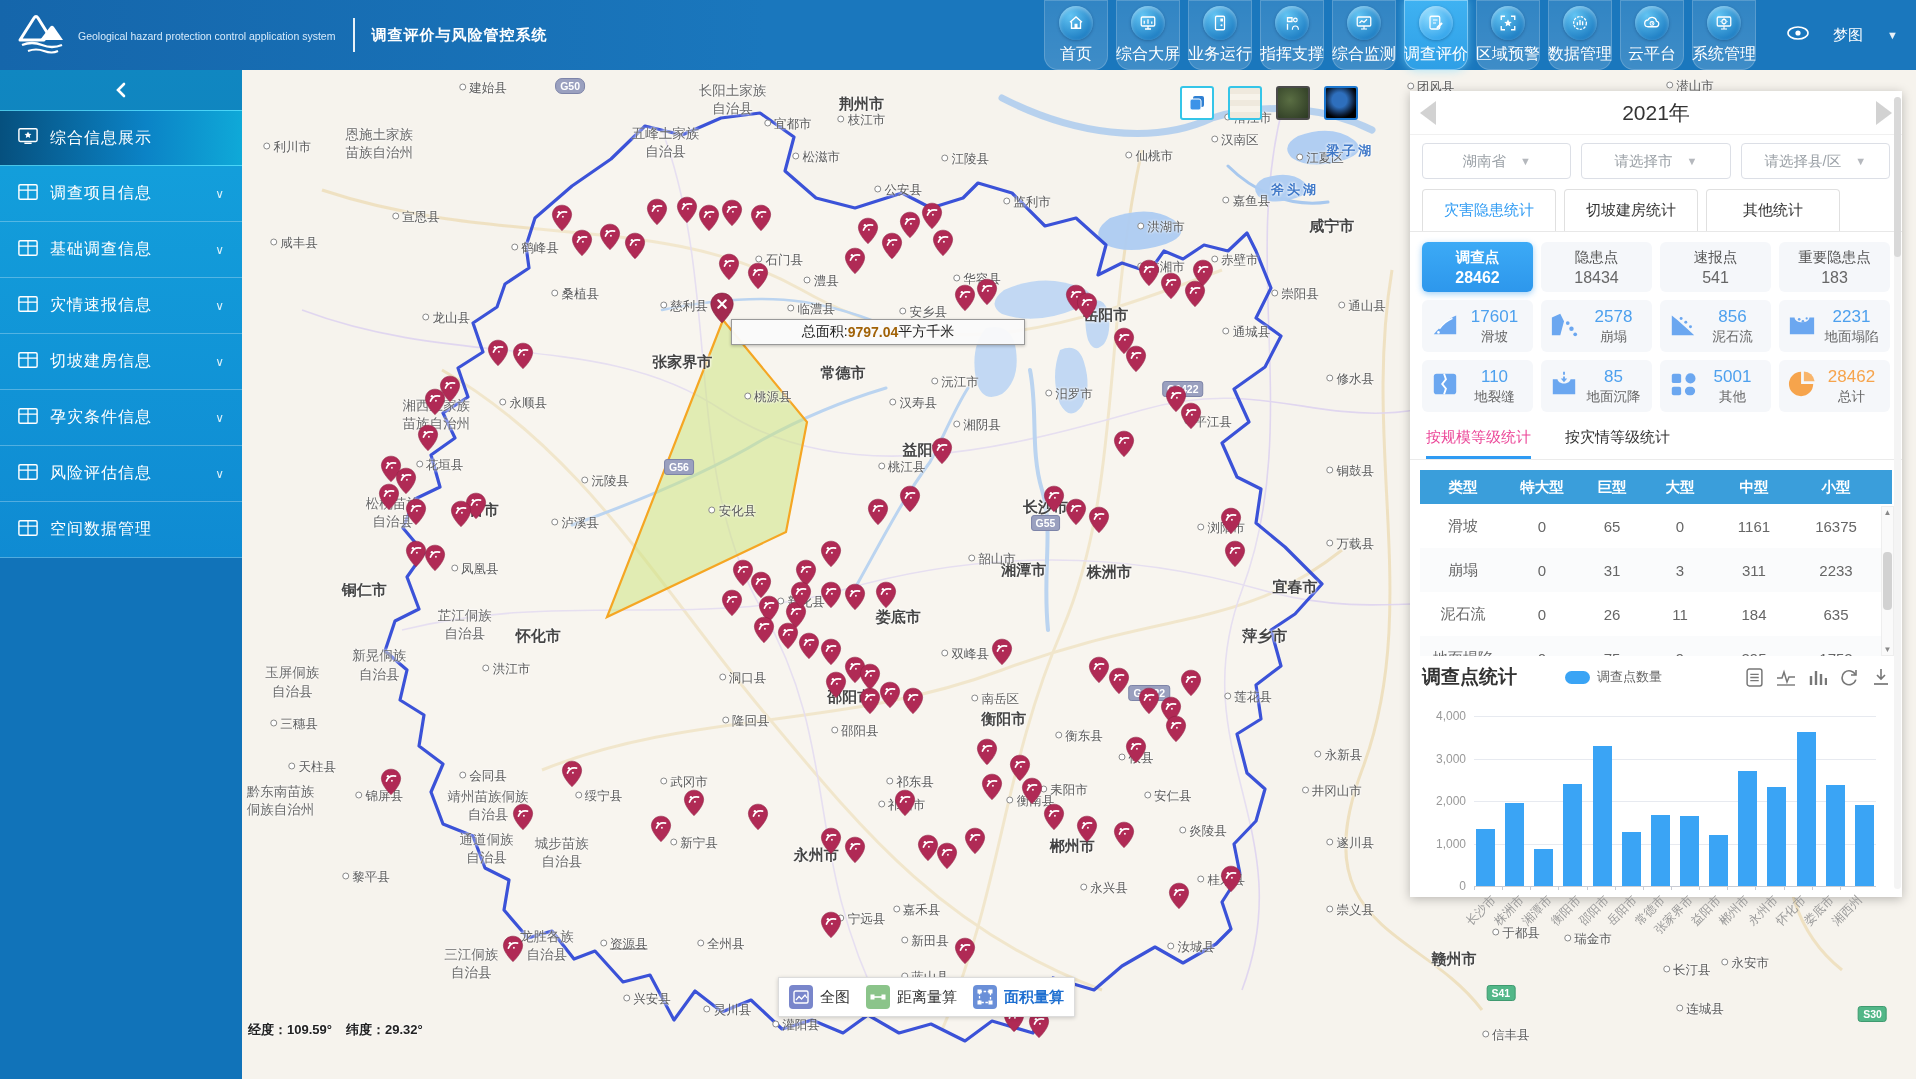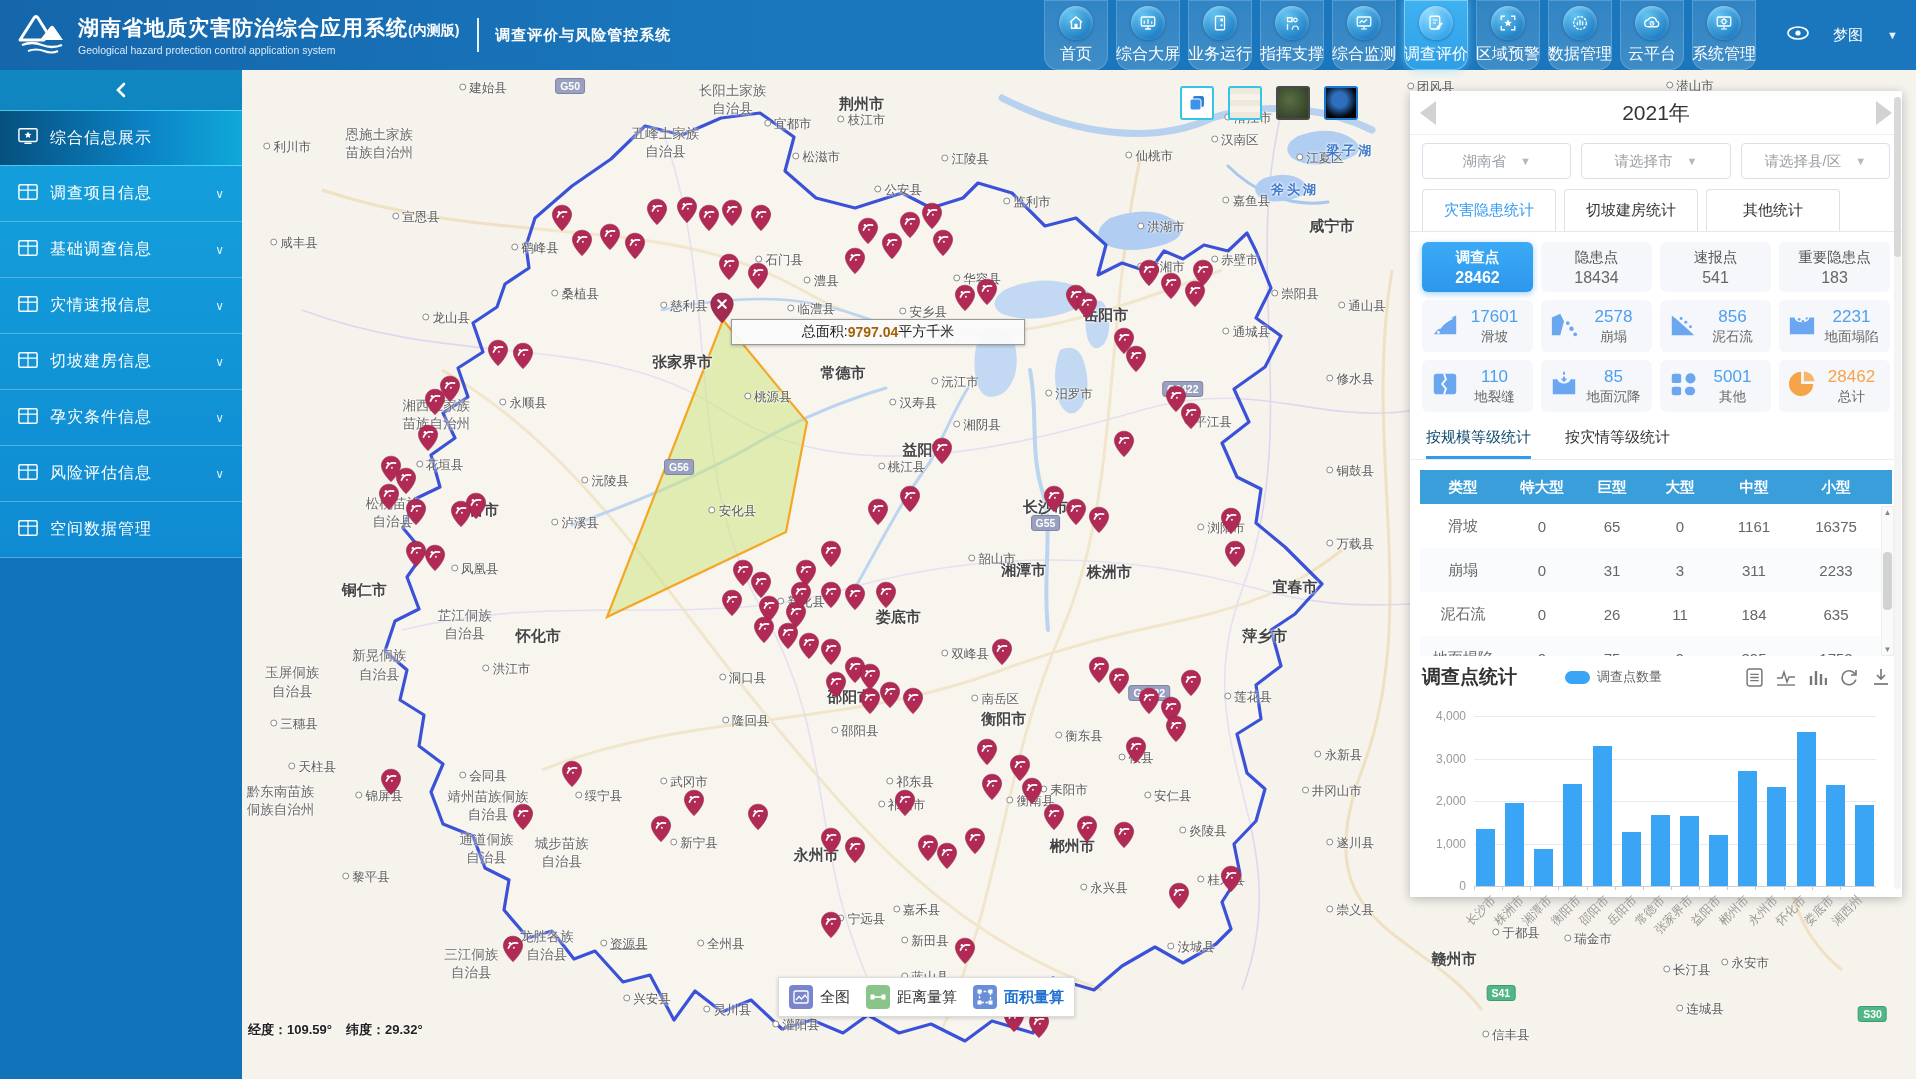--- a/index.html
+++ b/index.html
@@ -104,21 +104,21 @@
   .sum-card.active { background:linear-gradient(180deg,#3caaf6,#2d97ec); box-shadow:0 2px 6px rgba(45,151,236,.45); }
   .sum-card.active .sc-label, .sum-card.active .sc-value { color:#fff; font-weight:bold; }
   .type-card { height:52px; background:#f5f7fa; border-radius:6px; display:flex; align-items:center; padding:0 6px 0 8px; cursor:pointer;}
   .type-card .tc-ico { flex:0 0 32px; }
   .type-card .tc-right { flex:1; display:flex; flex-direction:column; align-items:center; }
   .type-card .tc-value { font-size:17px; color:#4da0ee; }
   .type-card .tc-label { font-size:13.5px; color:#666; margin-top:1px; white-space:nowrap;}
   .type-card.highlight .tc-value { color:#f6a44c; }
   .subtab-row { display:flex; gap:34px; padding:12px 16px 0 16px; border-bottom:1px solid #ebebeb; }
   .subtab { font-size:15px; color:#333; padding-bottom:9px; cursor:pointer; }
-  .subtab.active { color:#0c4a6e; border-bottom:3px solid #2f9bf3;font-family:Liberation Mono, monospace; }
+  .subtab.active { color:#ec4899; border-bottom:3px solid #2f9bf3;font-family:Liberation Mono, monospace; }
   .tbl-wrap { position:relative; margin:10px 10px 0 10px; }
   .tbl-header { display:flex; background:#3a9edb; color:#fff; font-weight:bold; font-size:14.5px; height:34px; align-items:center; }
   .tbl-body { height:152px; overflow:hidden; position:relative;}
   .tbl-row { display:flex; height:44px; align-items:center; font-size:15px; color:#666; }
   .tbl-row:nth-child(even) { background:#fafbfc; }
   .tbl-row:nth-child(odd) { background:#fff; }
   .cell { text-align:center; }
   .c0{width:86px;} .c1{width:72px;} .c2{width:68px;} .c3{width:68px;} .c4{width:80px;} .c5{width:84px;}
   .tbl-scroll { position:absolute; right:-2px; top:36px; width:13px; height:150px; background:#fafafa; border:1px solid #eee; font-size:8px; color:#888;
      display:flex; flex-direction:column; align-items:center; justify-content:space-between; padding:1px 0;}
@@ -148,24 +148,20 @@
 <div class="header">
   <div class="logo">
     <svg width="54" height="46" viewBox="0 0 54 46">
       <path d="M6 30 L20 8 Q22 5 24 8 L34 24 L30 30 Z" fill="none" stroke="#fff" stroke-width="3" stroke-linejoin="round"></path>
       <path d="M26 30 L36 17 Q38 14.5 40 17 L49 30 Z" fill="#fff"></path>
       <path d="M8 35 Q18 31 28 35 T48 35" fill="none" stroke="#fff" stroke-width="2.4"></path>
       <path d="M14 41 Q22 38 30 41 T44 41" fill="none" stroke="#fff" stroke-width="2"></path>
     </svg>
   </div>
   <div class="title-block">
-    <div class="title-line">
-      <span class="app-title">湖南省地质灾害防治综合应用系统</span>
-      <span class="app-title-suffix">(内测版)</span>
-    </div>
     <div class="app-subtitle">Geological hazard protection control application system</div>
   </div>
   <div class="header-divider"></div>
   <div class="system-name">调查评价与风险管控系统</div>
   <div class="nav" id="nav">
       <div class="nav-item">
         <span class="nav-ico">
           <svg width="18" height="18" viewBox="0 0 24 24">
             <path d="M4 11 12 4l8 7" fill="none" stroke="#fff" stroke-width="1.8"></path>
             <path d="M6 10v9h12v-9" fill="none" stroke="#fff" stroke-width="1.8"></path>
@@ -544,21 +540,21 @@
       <div class="map-label lbl-region" style="left: 29.3%; top: 3%;">长阳土家族
 自治县</div>
       <div class="map-label lbl-region" style="left: 13.7%; top: 88.6%;">三江侗族
 自治县</div>
       <div class="map-label lbl-region" style="left: 18.2%; top: 86.8%;">龙胜各族
 自治县</div>
       <div class="map-label lbl-water" style="left: 66.2%; top: 8%;">梁子湖</div>
       <div class="map-label lbl-water" style="left: 62.9%; top: 11.9%;">斧头湖</div>
     </div>
   <div id="map-badges">
-      <span class="road-badge badge-g" style="left: 19.6%; top: 1.6%;">G50</span>
+      <span class="road-badge badge-g" style="left: 19.6%; top: 1.6%; border-radius: 7px;">G50</span>
       <span class="road-badge badge-g" style="left: 26.1%; top: 39.3%;">G56</span>
       <span class="road-badge badge-g" style="left: 48%; top: 44.9%;">G55</span>
       <span class="road-badge badge-g" style="left: 56.2%; top: 31.6%;">G0422</span>
       <span class="road-badge badge-g" style="left: 54.2%; top: 61.7%;">G0422</span>
       <span class="road-badge badge-s" style="left: 75.2%; top: 91.5%;">S41</span>
       <span class="road-badge badge-s" style="left: 97.4%; top: 93.6%;">S30</span>
     </div>
   <div id="markers">
       <div class="pin" style="left: 8.9%; top: 40.9%;"><svg width="22" height="28" viewBox="0 0 24 30">
           <path d="M12 1C6 1 1.5 5.6 1.5 11.3c0 7.8 10.5 17.6 10.5 17.6s10.5-9.8 10.5-17.6C22.5 5.6 18 1 12 1z" fill="#b02a55" stroke="#8e1f42" stroke-width=".6"></path>

